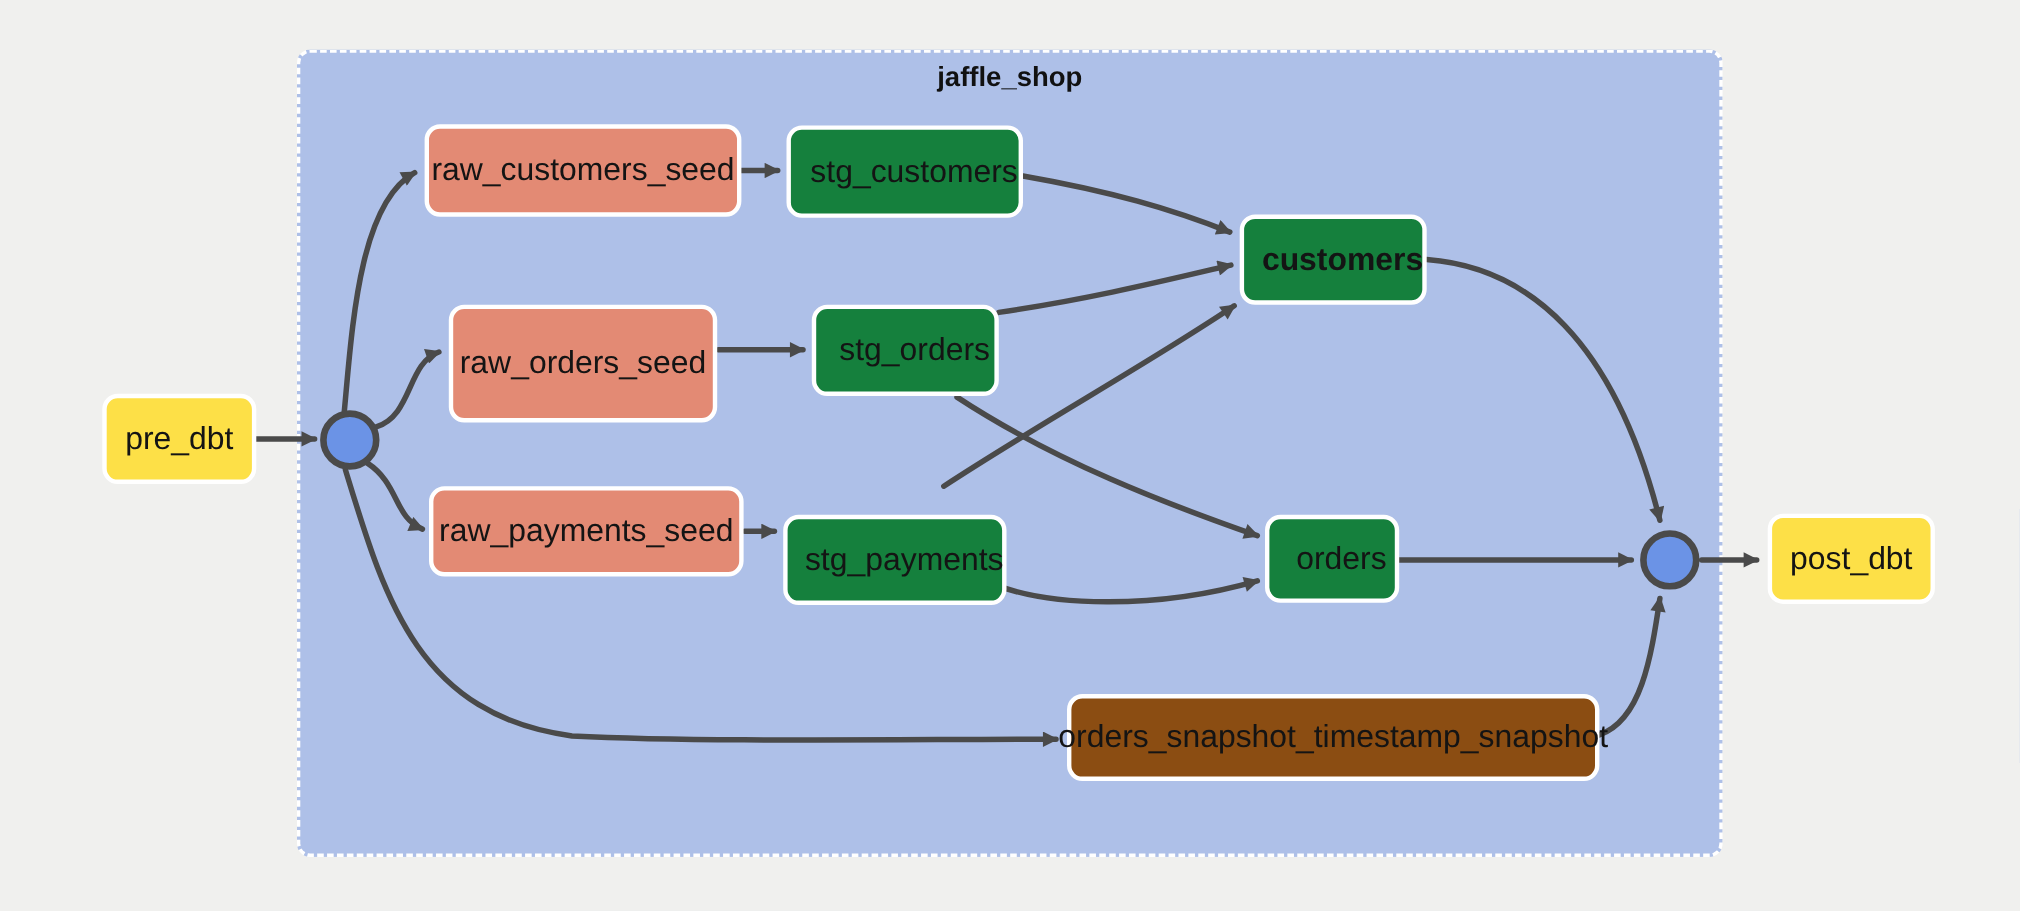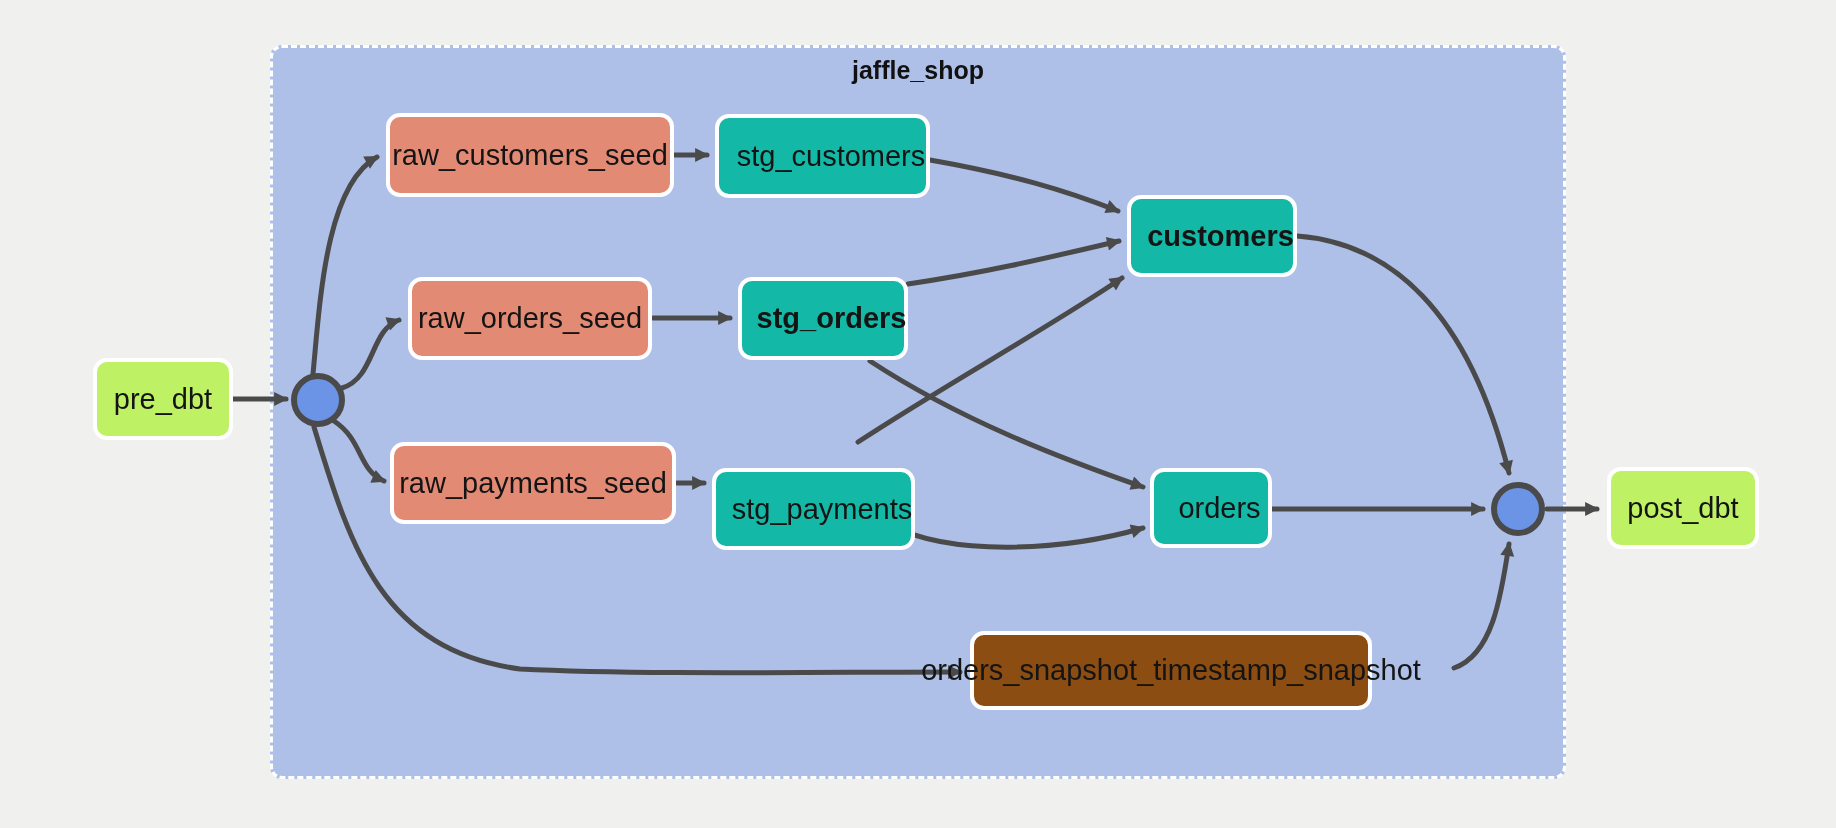--- a/index.html
+++ b/index.html
@@ -46,23 +46,23 @@
     border: 4px solid #ffffff;
     border-radius: 14px;
     box-sizing: border-box;
     font-size: 29px;
     color: #141414;
     white-space: nowrap;
     z-index: 3;
     cursor: pointer;
   }
   .node.seed      { background: #e38a74; }
-  .node.model     { background: #14b8a6; padding-left: 17px; }
+  .node.model     { background: #15803d; padding-left: 17px; }
   .node.snapshot  { background: #8b4d12; }
-  .node.external  { background: #bef264; }
+  .node.external  { background: #fde047; }
   .junction {
     position: absolute;
     width: 42px; height: 42px;
     border: 6px solid #4a4a4a;
     border-radius: 50%;
     background: #6b93e6;
     box-sizing: content-box;
     z-index: 3;
     cursor: pointer;
   }
@@ -110,45 +110,45 @@
   <div class="junction" style="left:291px; top:373px;"></div>
 
   <div class="node seed" style="left:386px; top:113px; width:288px; height:84px;">
     <span>raw_customers_seed</span>
   </div>
 
   <div class="node model" style="left:715px; top:114px; width:215px; height:84px;">
     <span>stg_customers</span>
   </div>
 
-  <div class="node seed" style="left:408px; top:277px; width:244px; height:83px;">
+  <div class="node seed" style="left:408px; top:277px; width:244px; height:107px;">
     <span>raw_orders_seed</span>
   </div>
 
-  <div class="node model" style="left:738px; top:277px; width:170px; height:83px;font-weight:bold;">
+  <div class="node model" style="left:738px; top:277px; width:170px; height:83px;">
     <span>stg_orders</span>
   </div>
 
   <div class="node seed" style="left:390px; top:442px; width:286px; height:82px;">
     <span>raw_payments_seed</span>
   </div>
 
   <div class="node model" style="left:712px; top:442px; width:203px; height:82px;margin-top:26px;">
     <span>stg_payments</span>
   </div>
 
   <div class="node model" style="left:1127px; top:195px; width:170px; height:82px;font-weight:bold;">
     <span>customers</span>
   </div>
 
   <div class="node model" style="left:1150px; top:468px; width:122px; height:80px;">
     <span>orders</span>
   </div>
 
-  <div class="node snapshot" style="left:970px; top:631px; width:402px; height:79px;">
+  <div class="node snapshot" style="left:970px; top:631px; width:484px; height:79px;">
     <span>orders_snapshot_timestamp_snapshot</span>
   </div>
 
   <div class="junction" style="left:1491px; top:482px;"></div>
 
   <div class="node external" style="left:1607px; top:467px; width:152px; height:82px;">
     <span>post_dbt</span>
   </div>
 
 </div>

